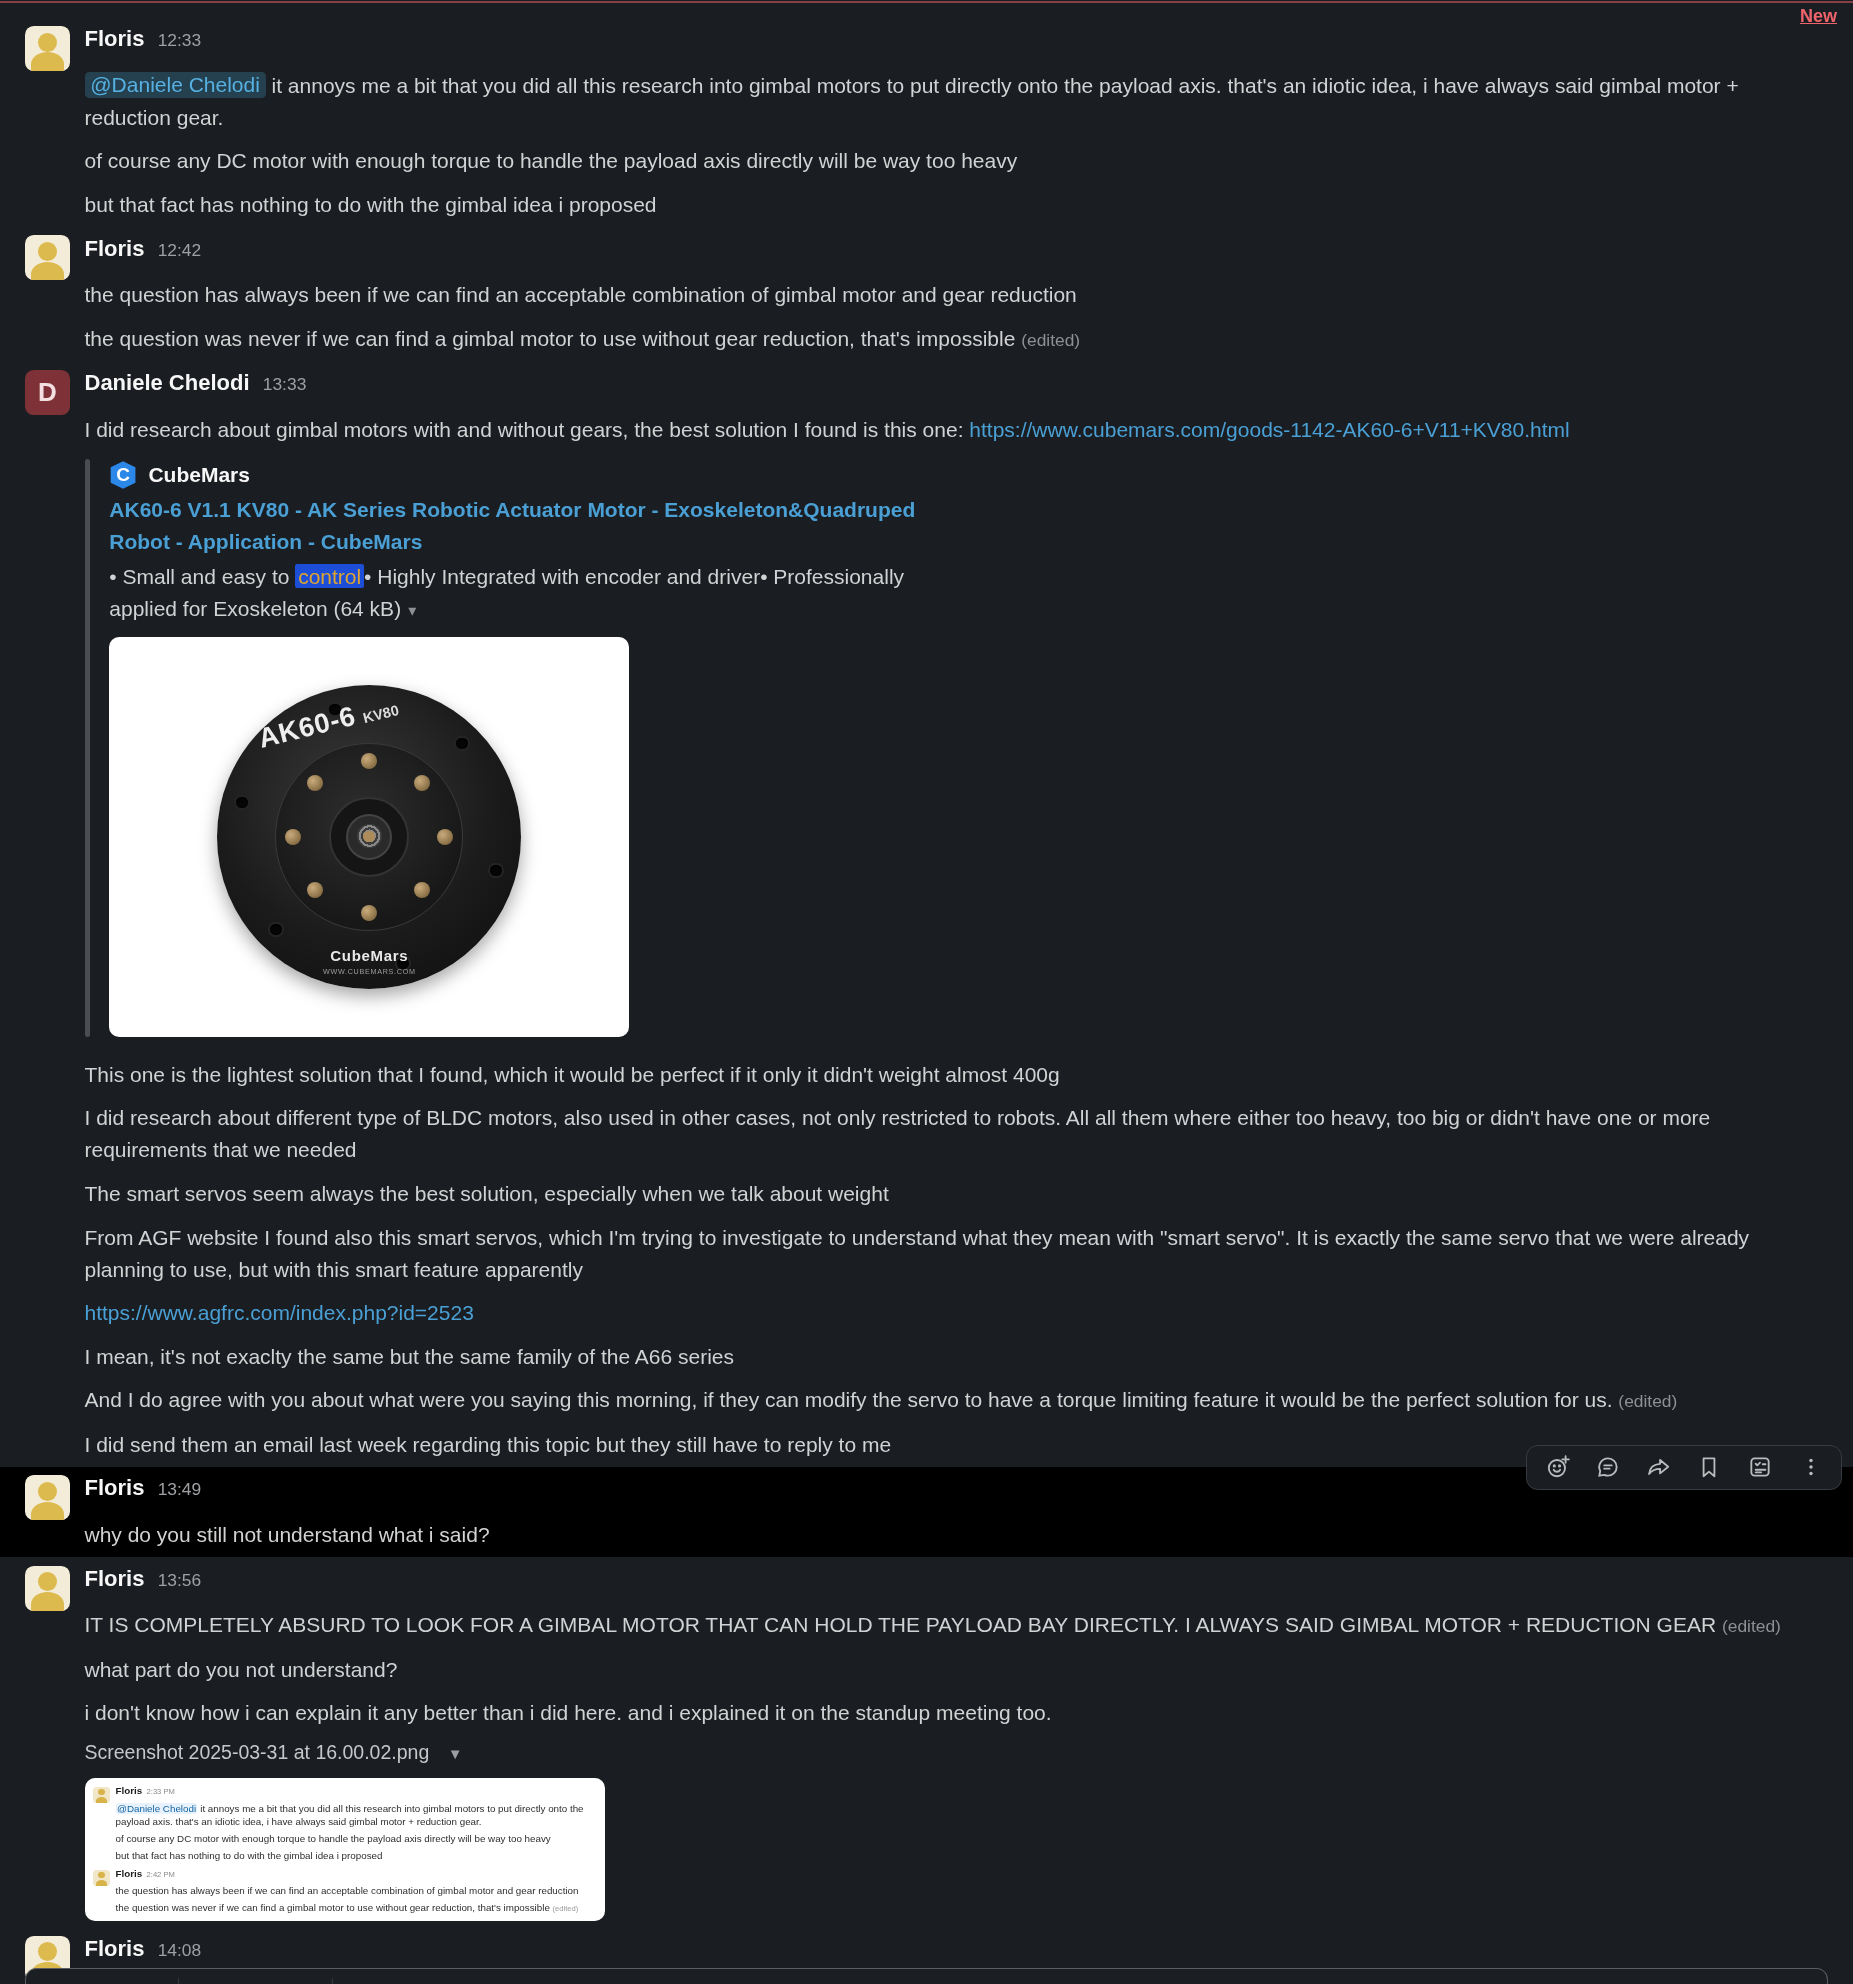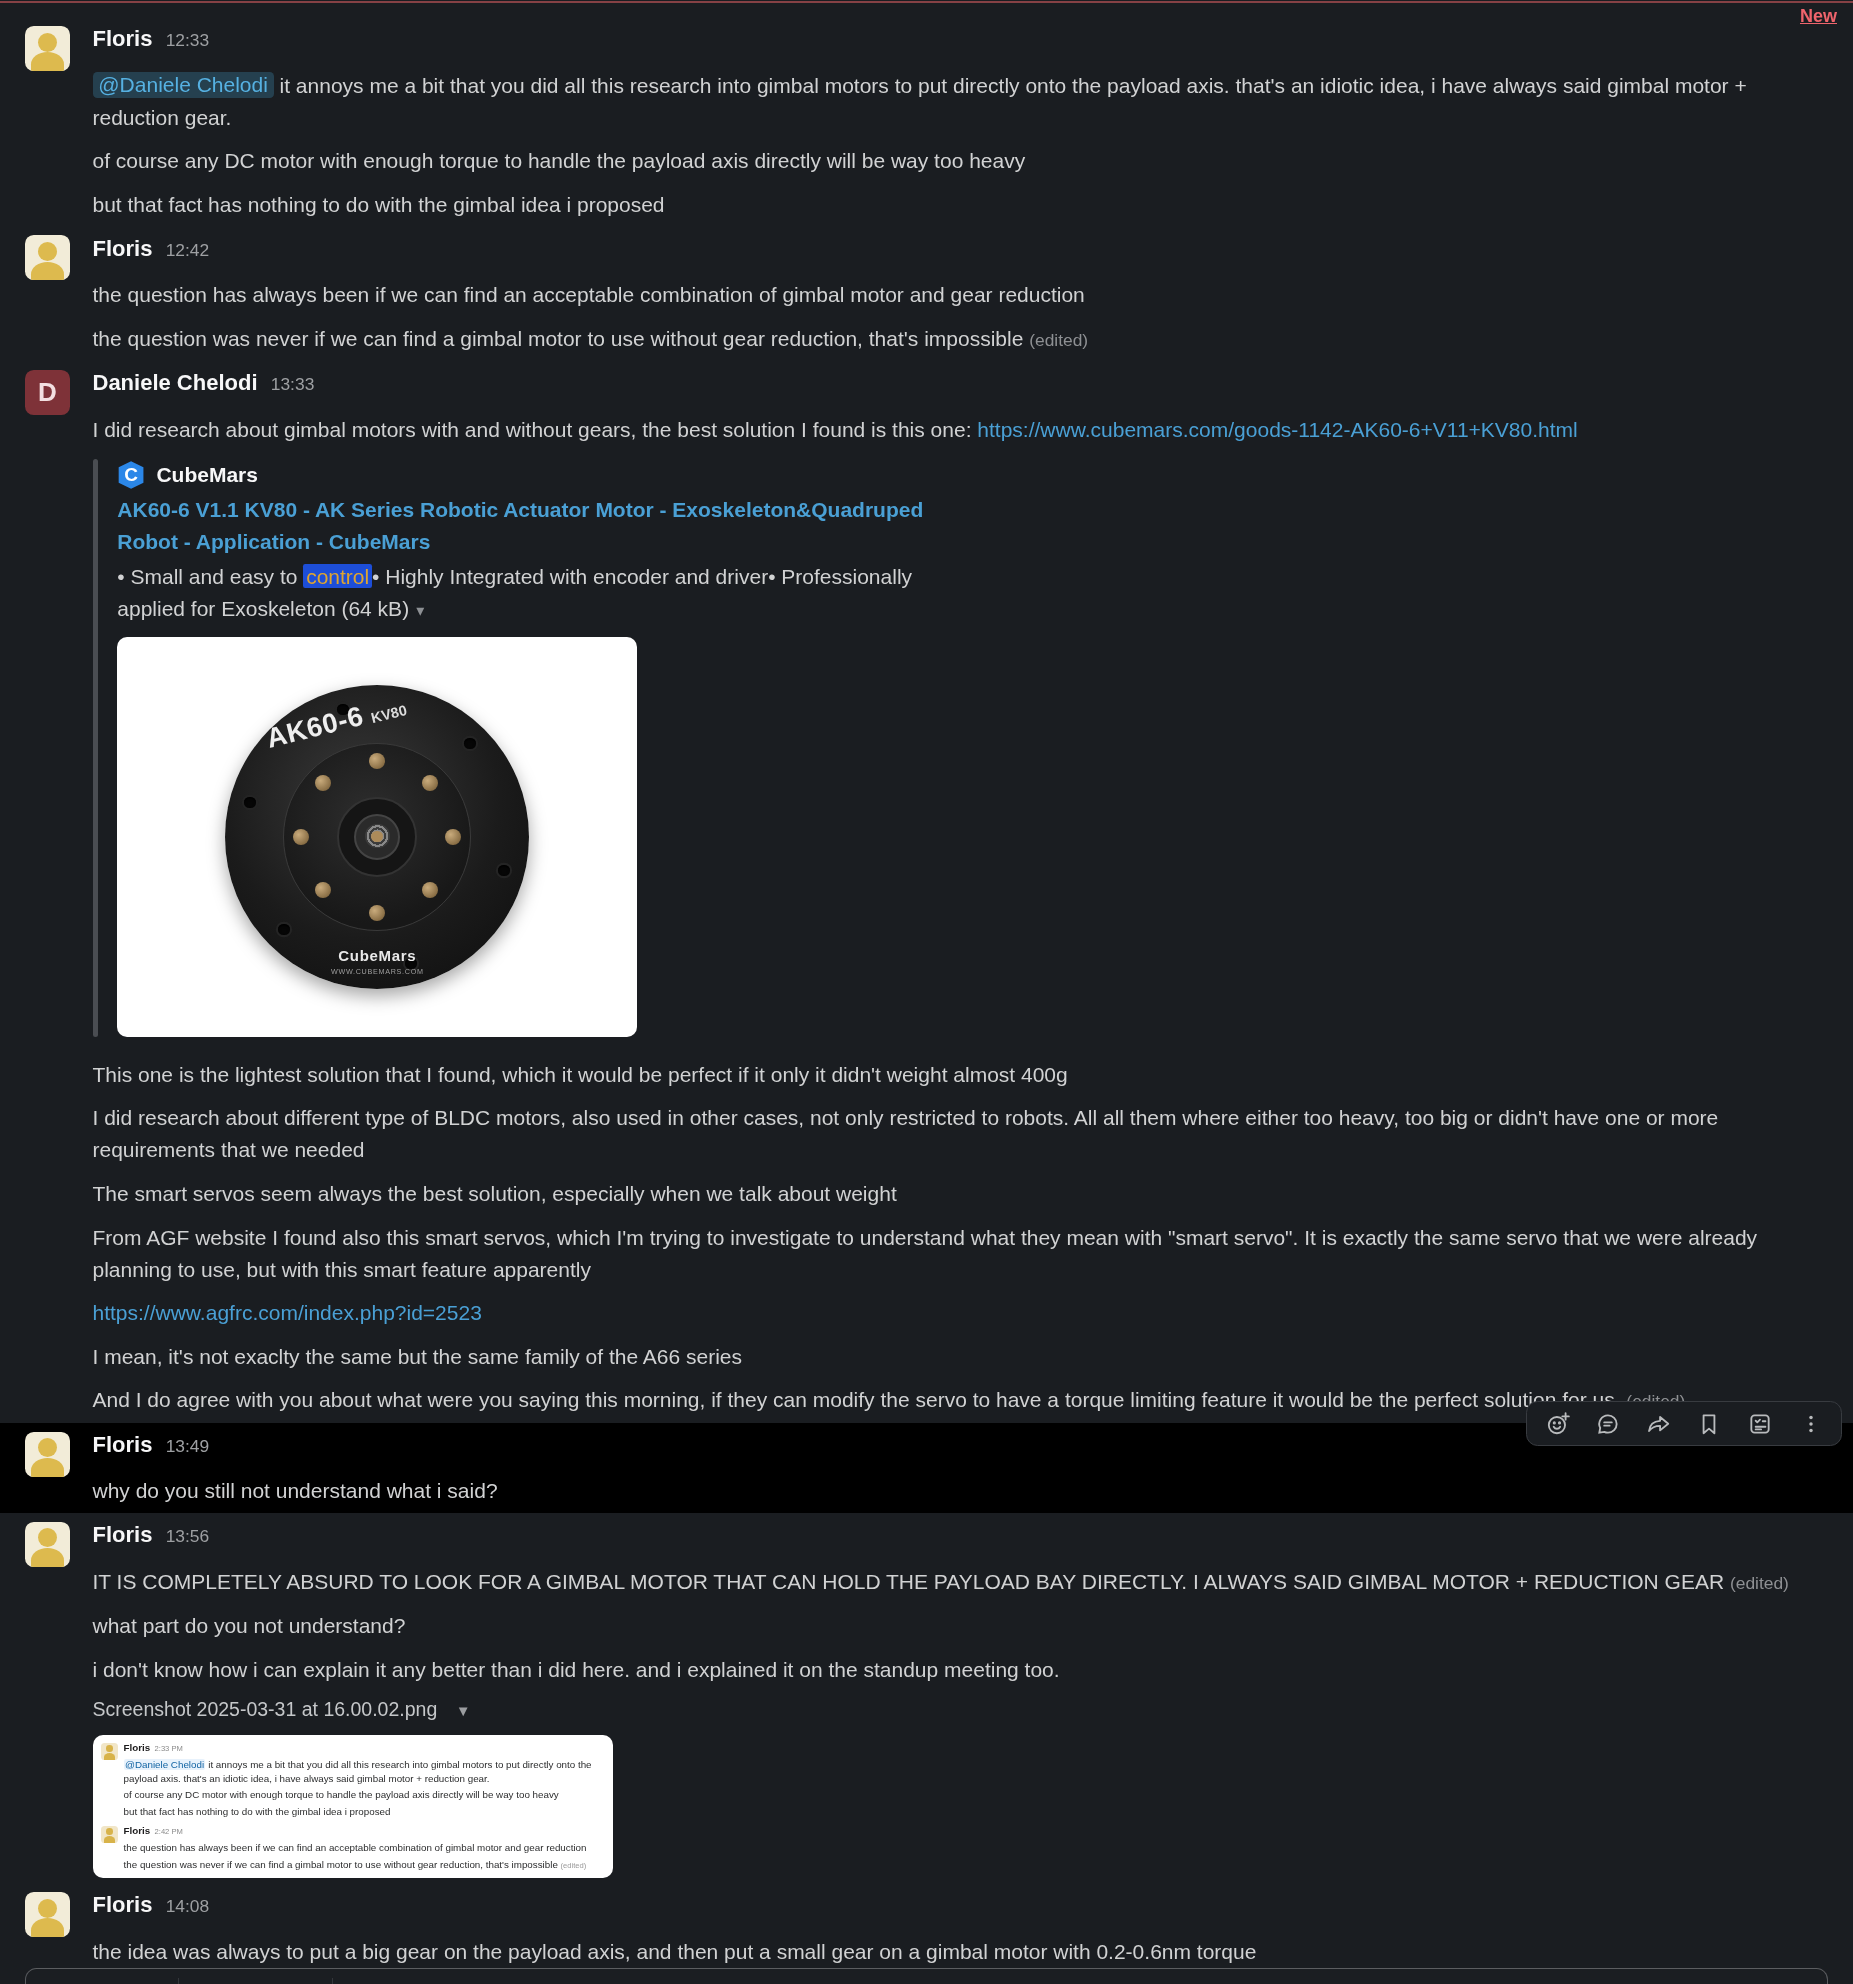--- a/index.html
+++ b/index.html
@@ -11,21 +11,21 @@
     position:relative;
   }
   
   .unread-line { position:absolute; top:1.4px; left:0; right:0; height:1.4px;
     background:rgba(224,94,100,0.55); z-index:5; }
   .unread-label { position:absolute; top:5.8px; right:16px; color:#ef646c;
     font-size:18px; font-weight:700; z-index:5;text-decoration:underline; }
 
   .feed { position:absolute; top:0; left:0; right:0; padding-top:11.6px; }
 
-  .msg { display:flex; padding:0 11px 0 25px; margin-top:11.6px;gap:8px; }
+  .msg { display:flex; padding:0 11px 0 25px; margin-top:11.6px; }
   .msg.hovered { background:#000000; padding-top:5.8px; padding-bottom:5.8px; margin-top:5.8px; position:relative; }
   .msg.hovered + .msg { margin-top:5.8px; }
 
   .avatar { width:45px; height:45px; border-radius:8.7px; flex:none; margin-right:14.5px;
     margin-top:2.9px; position:relative; overflow:hidden; cursor:pointer; }
   .av-person { background:#f2ecd8; }
   .av-person::before { content:""; position:absolute; top:6.5px; left:50%; margin-left:-9.4px;
     width:19px; height:19px; border-radius:50%; background:#ddba4e; }
   .av-person::after { content:""; position:absolute; bottom:-5.8px; left:50%; margin-left:-16.6px;
     width:33px; height:24.6px; border-radius:50% 50% 0 0; background:#ddba4e; }
@@ -202,20 +202,21 @@
         </div>
       </div>
 
       <p style="margin-top:22px;">This one is the lightest solution that I found, which it would be perfect if it only it didn't weight almost 400g</p>
       <p>I did research about different type of BLDC motors, also used in other cases, not only restricted to robots. All all them where either too heavy, too big or didn't have one or more requirements that we needed</p>
       <p>The smart servos seem always the best solution, especially when we talk about weight</p>
       <p>From AGF website I found also this smart servos, which I'm trying to investigate to understand what they mean with "smart servo". It is exactly the same servo that we were already planning to use, but with this smart feature apparently</p>
       <p><a class="link">https://www.agfrc.com/index.php?id=2523</a></p>
       <p>I mean, it's not exaclty the same but the same family of the A66 series</p>
       <p><span>And I do agree with you about what were you saying this morning, if they can modify the servo to have a torque limiting feature it would be the perfect solution for us. </span><span class="edited">(edited)</span></p>
+      <p>I did send them an email last week regarding this topic but they still have to reply to me</p>
     </div>
   </div>
 
   <div class="msg hovered">
     <div class="avatar av-person"></div>
     <div class="mbody">
       <div class="mhead">
         <span class="author">Floris</span>
         <span class="ts">13:49</span>
       </div>

